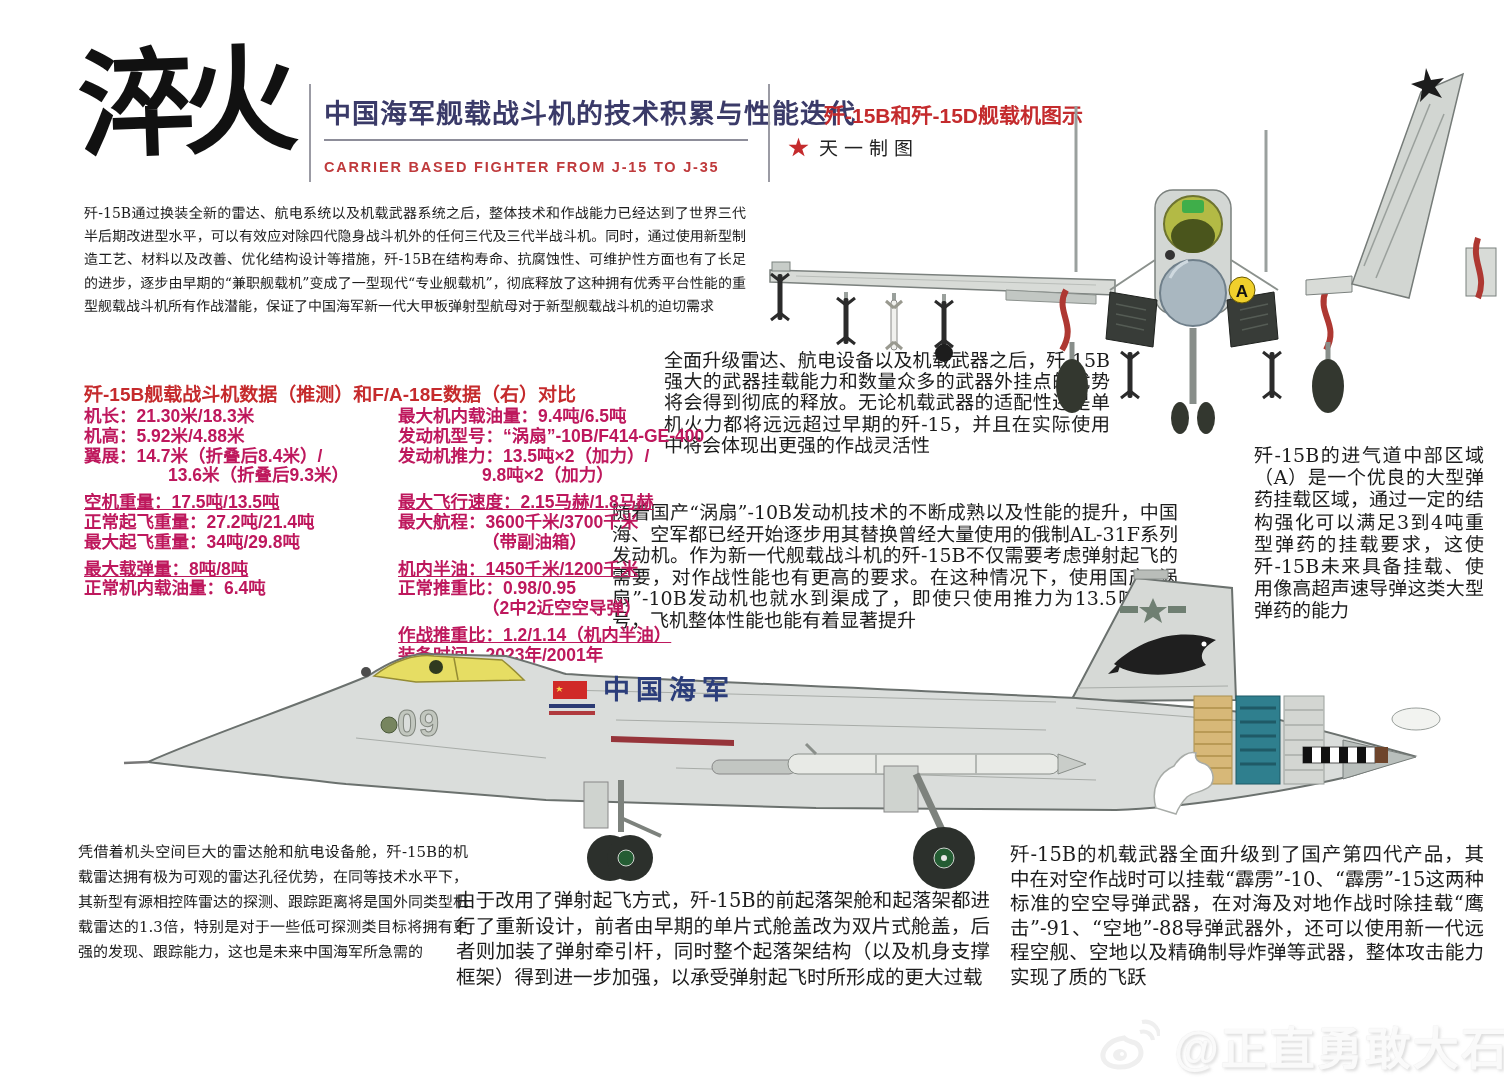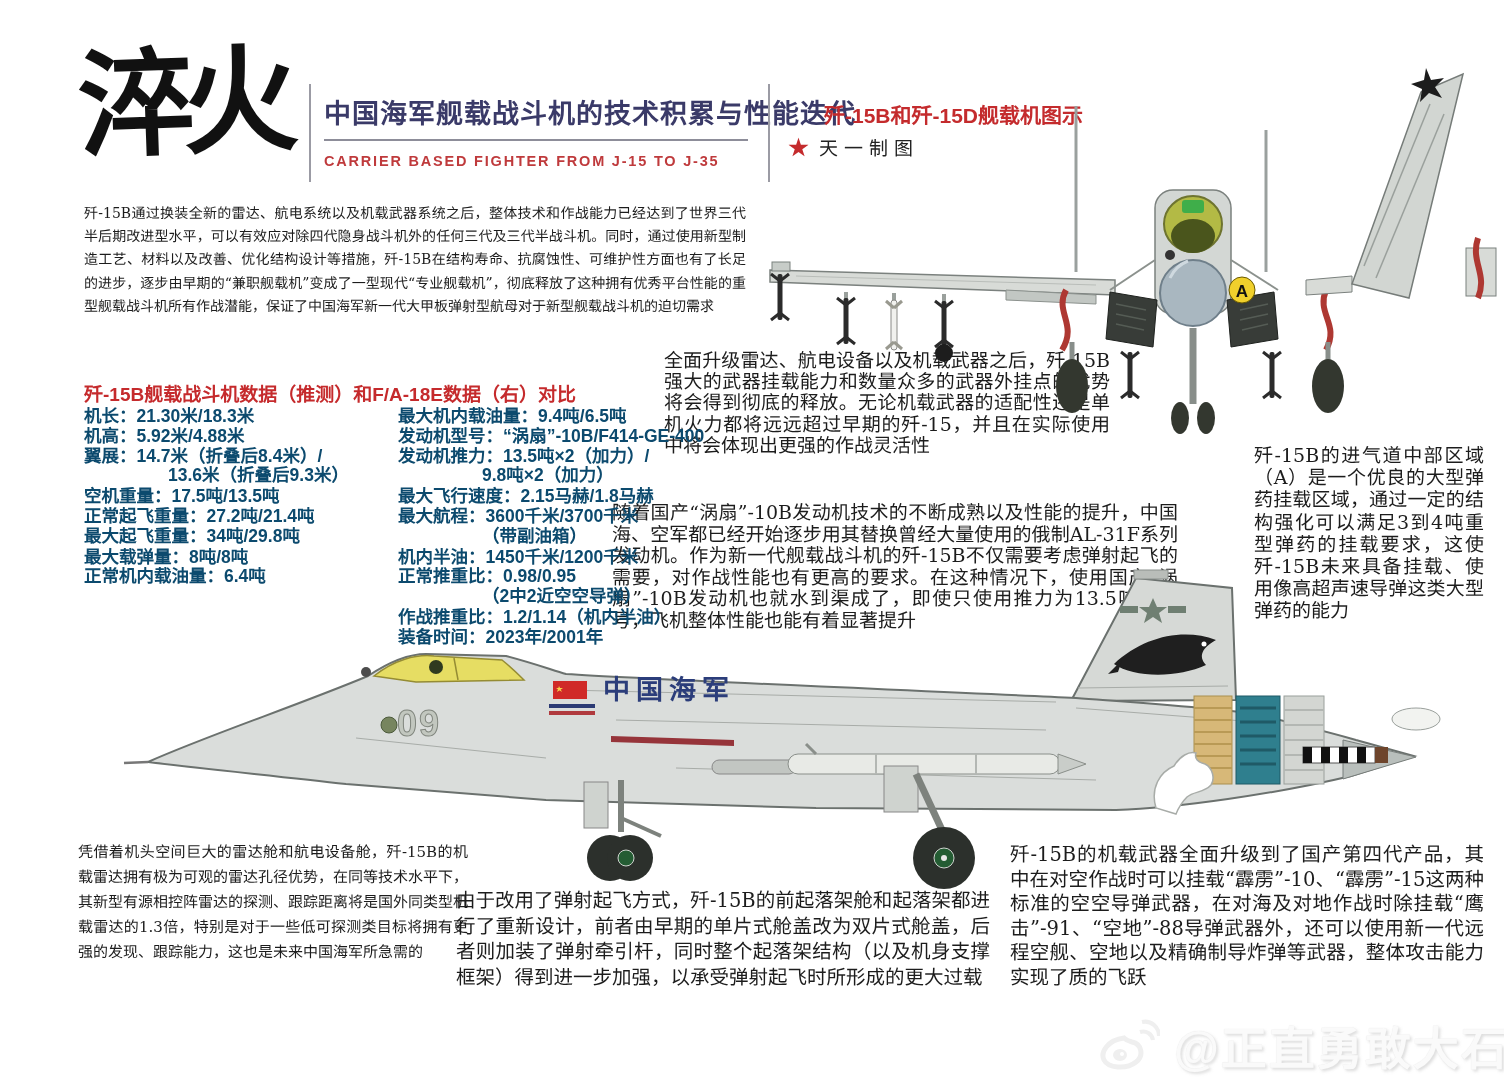--- a/index.html
+++ b/index.html
@@ -13,44 +13,44 @@
   .vdiv{width:2px;background:#9b9ba4;}
   #divider-left{left:309px;top:84px;height:98px;}
   #divider-right{left:768px;top:84px;height:98px;}
   #title-block{left:324px;top:92px;width:424px;}
   #title-cn{font-family:"Liberation Sans",sans-serif;font-size:27px;font-weight:bold;
     color:#3a3a68;letter-spacing:1px;white-space:nowrap;}
   #title-underline{margin-top:8px;height:2px;background:#8d8d99;width:424px;}
   .title-en{font-family:"Liberation Sans",sans-serif;color:#bf3a3c;font-weight:bold;
     font-size:14.5px;white-space:nowrap;}
   #title-en-1{margin-top:8px;letter-spacing:4.5px;}
-  #title-en-2{margin-top:12px;letter-spacing:1.8px;}
+  #title-en-2{margin-top:18px;letter-spacing:1.8px;}
   #right-title{left:824px;top:99px;font-family:"Liberation Sans",sans-serif;
     font-size:21px;font-weight:bold;color:#c42b2d;white-space:nowrap;}
   #credit{left:788px;top:131px;font-size:19px;display:flex;align-items:center;gap:10px;}
   #credit .star{color:#c42b2d;font-size:21px;}
   #credit .credit-text{letter-spacing:6px;color:#222;}
   
   .para{position:absolute;text-align:justify;}
   #p1{left:84px;top:202px;width:662px;font-size:14px;line-height:23.2px;}
   #p2{left:664px;top:350px;width:446px;font-size:19px;line-height:21.2px;}
   #p3{left:612px;top:502px;width:566px;font-size:19px;line-height:21.6px;}
   #p4{left:1254px;top:444px;width:230px;font-size:19px;line-height:22.2px;}
   #p5{left:78px;top:820px;width:390px;font-size:15px;line-height:25px;margin-top:20px;}
   #p6{left:456px;top:888px;width:534px;font-size:19.5px;line-height:25.5px;}
   #p7{left:1010px;top:843px;width:474px;font-size:19.5px;line-height:24.5px;}
   
   #table-title{left:84px;top:379px;font-family:"Liberation Sans",sans-serif;
     font-size:19px;font-weight:bold;color:#c52a2c;white-space:nowrap;}
   .spec-col{position:absolute;font-family:"Liberation Sans",sans-serif;
-    font-size:17.5px;font-weight:bold;color:#0c4a6e;line-height:19.8px;white-space:nowrap;}
+    font-size:17.5px;font-weight:bold;color:#be185d;line-height:19.8px;white-space:nowrap;}
   #spec-left{left:84px;top:407px;width:308px;}
   #spec-right{left:398px;top:407px;width:310px;}
   .spec-row.indent{padding-left:84px;}
-  .spec-row.gap{margin-top:1px;}
+  .spec-row.gap{margin-top:7px;text-decoration:underline;}
   
   #watermark{left:1098px;top:1012px;display:flex;align-items:center;gap:14px;}
   #watermark-text{font-family:"Liberation Sans",sans-serif;font-size:46px;font-weight:bold;
     color:#fafafa;text-shadow:0 0 1px #e3e3e3,2px 2px 3px rgba(160,160,160,.35);
     letter-spacing:2px;white-space:nowrap;}
   svg text{font-family:"Liberation Sans",sans-serif;}
 </style>
 </head>
 <body>
 

